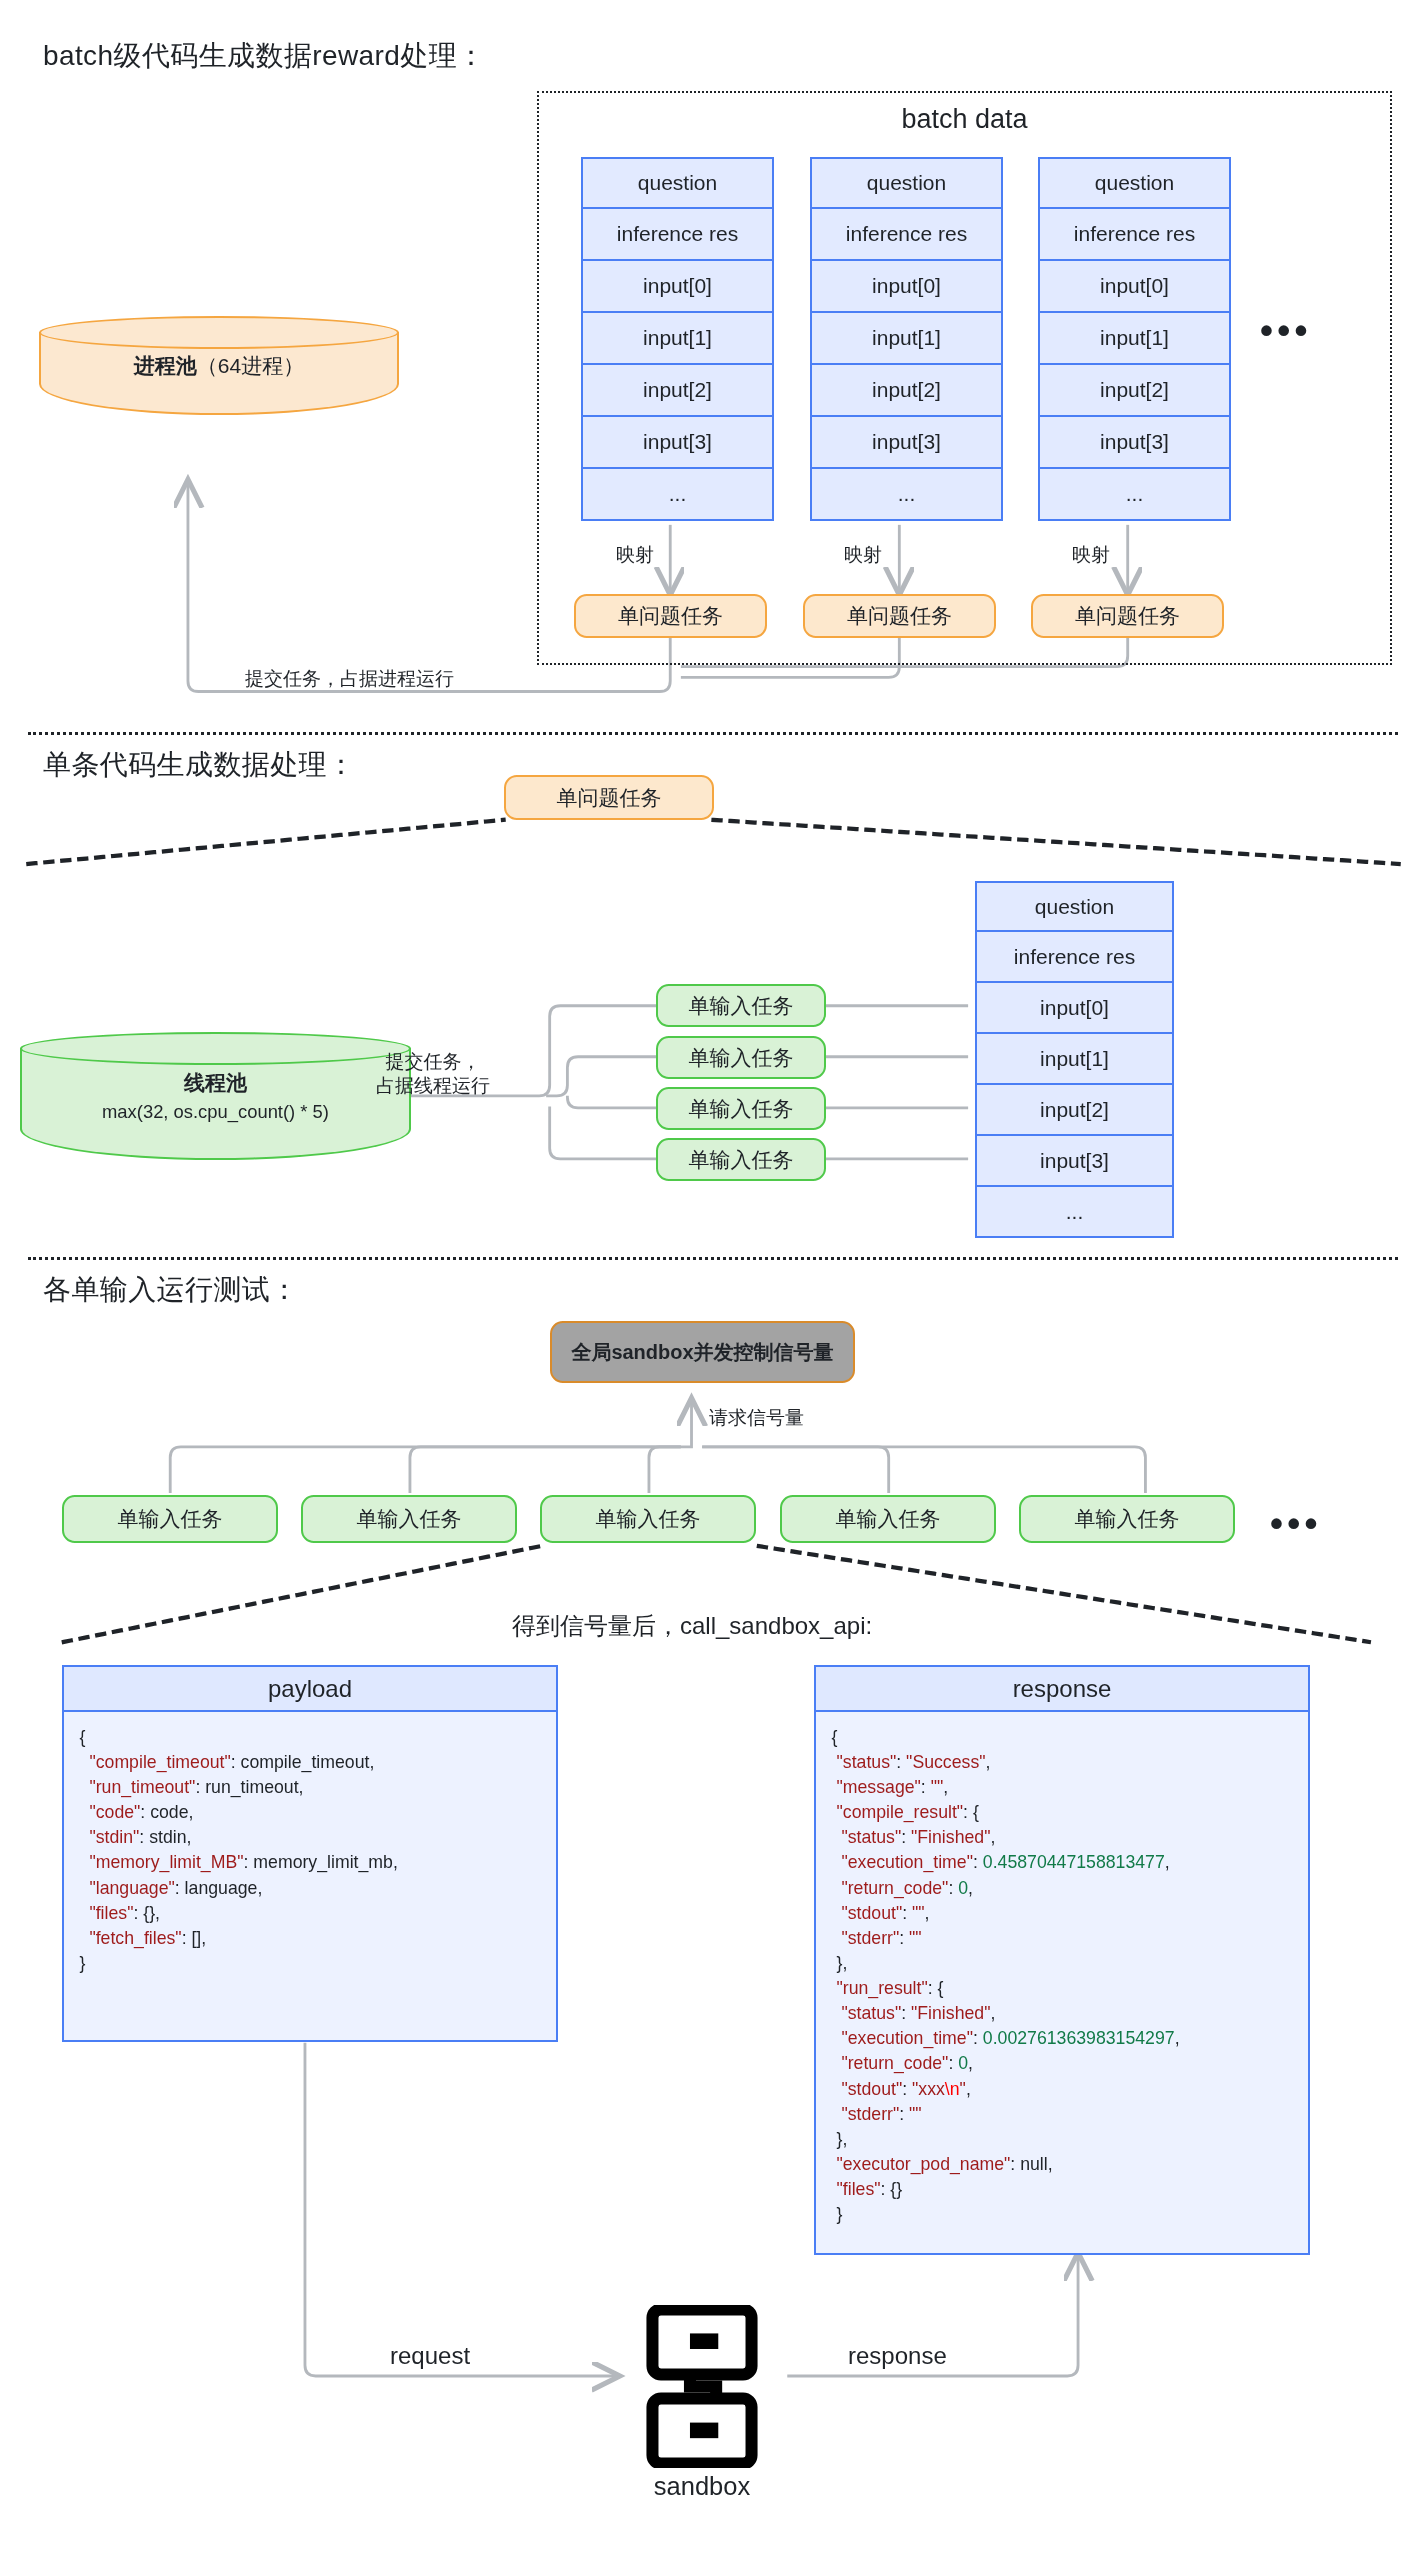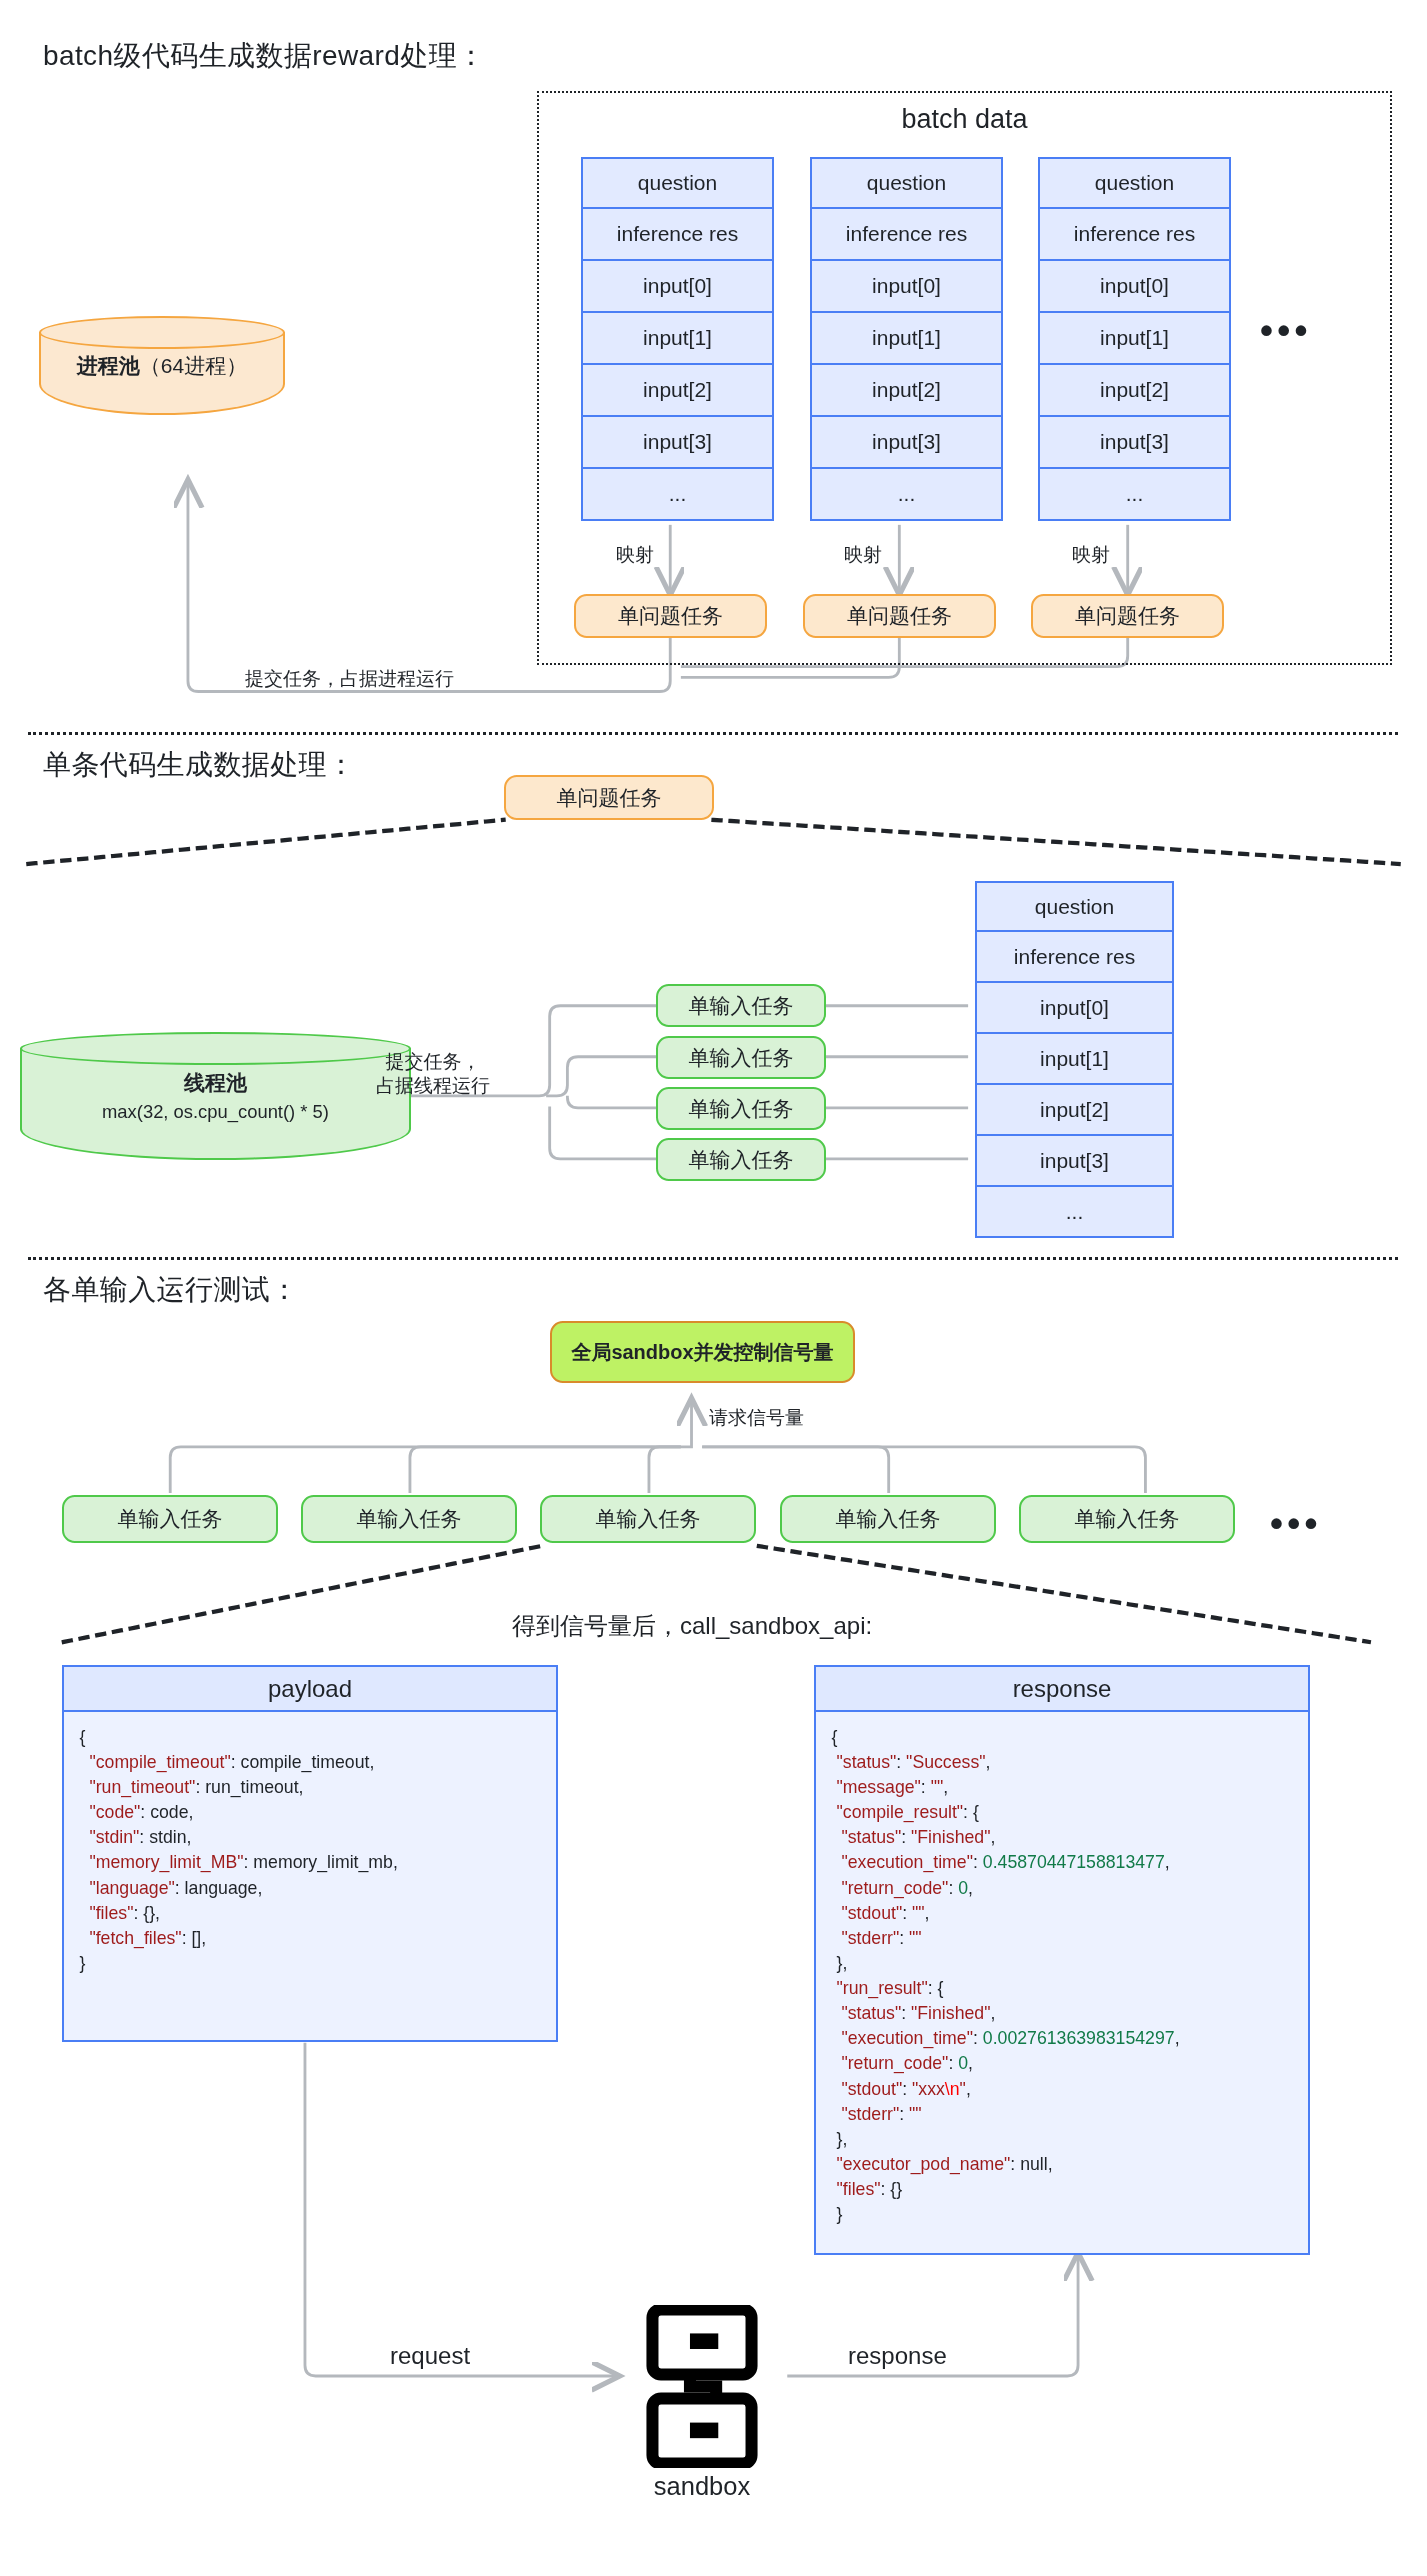--- a/index.html
+++ b/index.html
@@ -42,21 +42,21 @@
   .pill {
     position:absolute;
     display:flex; align-items:center; justify-content:center;
     border-radius: 12.8px;
     font-size: 21px;
     white-space:nowrap;
     text-align:center;
   }
   .pill.orange { background:#fde8cd; border:2.1px solid #f5a640; color:#1f2328; }
   .pill.green  { background:#d9f2d6; border:2.1px solid #4fc94a; color:#1f2328; }
-  .pill.solid-orange { background:#bef264; border:2.1px solid #d98b2b; color:#1f2328; font-weight:700; font-size:20px; }
+  .pill.solid-orange { background:#a3a3a3; border:2.1px solid #d98b2b; color:#1f2328; font-weight:700; font-size:20px; }
 
   
   .cyl { position:absolute; }
   .cyl .body {
     position:absolute; left:0; right:0; top:15.6px; bottom:0;
     border-left:2.8px solid var(--stroke); border-right:2.8px solid var(--stroke);
     border-bottom:2.8px solid var(--stroke);
     border-bottom-left-radius:50% 31px; border-bottom-right-radius:50% 31px;
     background: var(--fill);
   }
@@ -202,21 +202,21 @@
   <div class="ellipsis" style="left:1260px; top:312px;">•••</div>
 
   <div class="elabel" style="left:616px; top:543px;">映射</div>
   <div class="elabel" style="left:844px; top:543px;">映射</div>
   <div class="elabel" style="left:1072px; top:543px;">映射</div>
 
   <div class="pill orange" style="left:574px; top:594px; width:193px; height:44px;">单问题任务</div>
   <div class="pill orange" style="left:803px; top:594px; width:193px; height:44px;">单问题任务</div>
   <div class="pill orange" style="left:1031px; top:594px; width:193px; height:44px;">单问题任务</div>
 
-  <div class="cyl" style="left:39px; top:316px; width:246px; height:99px; --stroke:#f5a640; --fill:#fce8d0;">
+  <div class="cyl" style="left:39px; top:316px; width:360px; height:99px; --stroke:#f5a640; --fill:#fce8d0;">
     <div class="body"></div>
     <div class="top"></div>
     <div class="lbl">
       <div class="t1"><span>进程池</span><span style="font-weight:400;">（64进程）</span></div>
     </div>
   </div>
 
   <div class="elabel" style="left:245px; top:667px;">提交任务，占据进程运行</div>
 
   <div class="hr-dotted" style="left:28px; top:732px; width:1370px;"></div>

